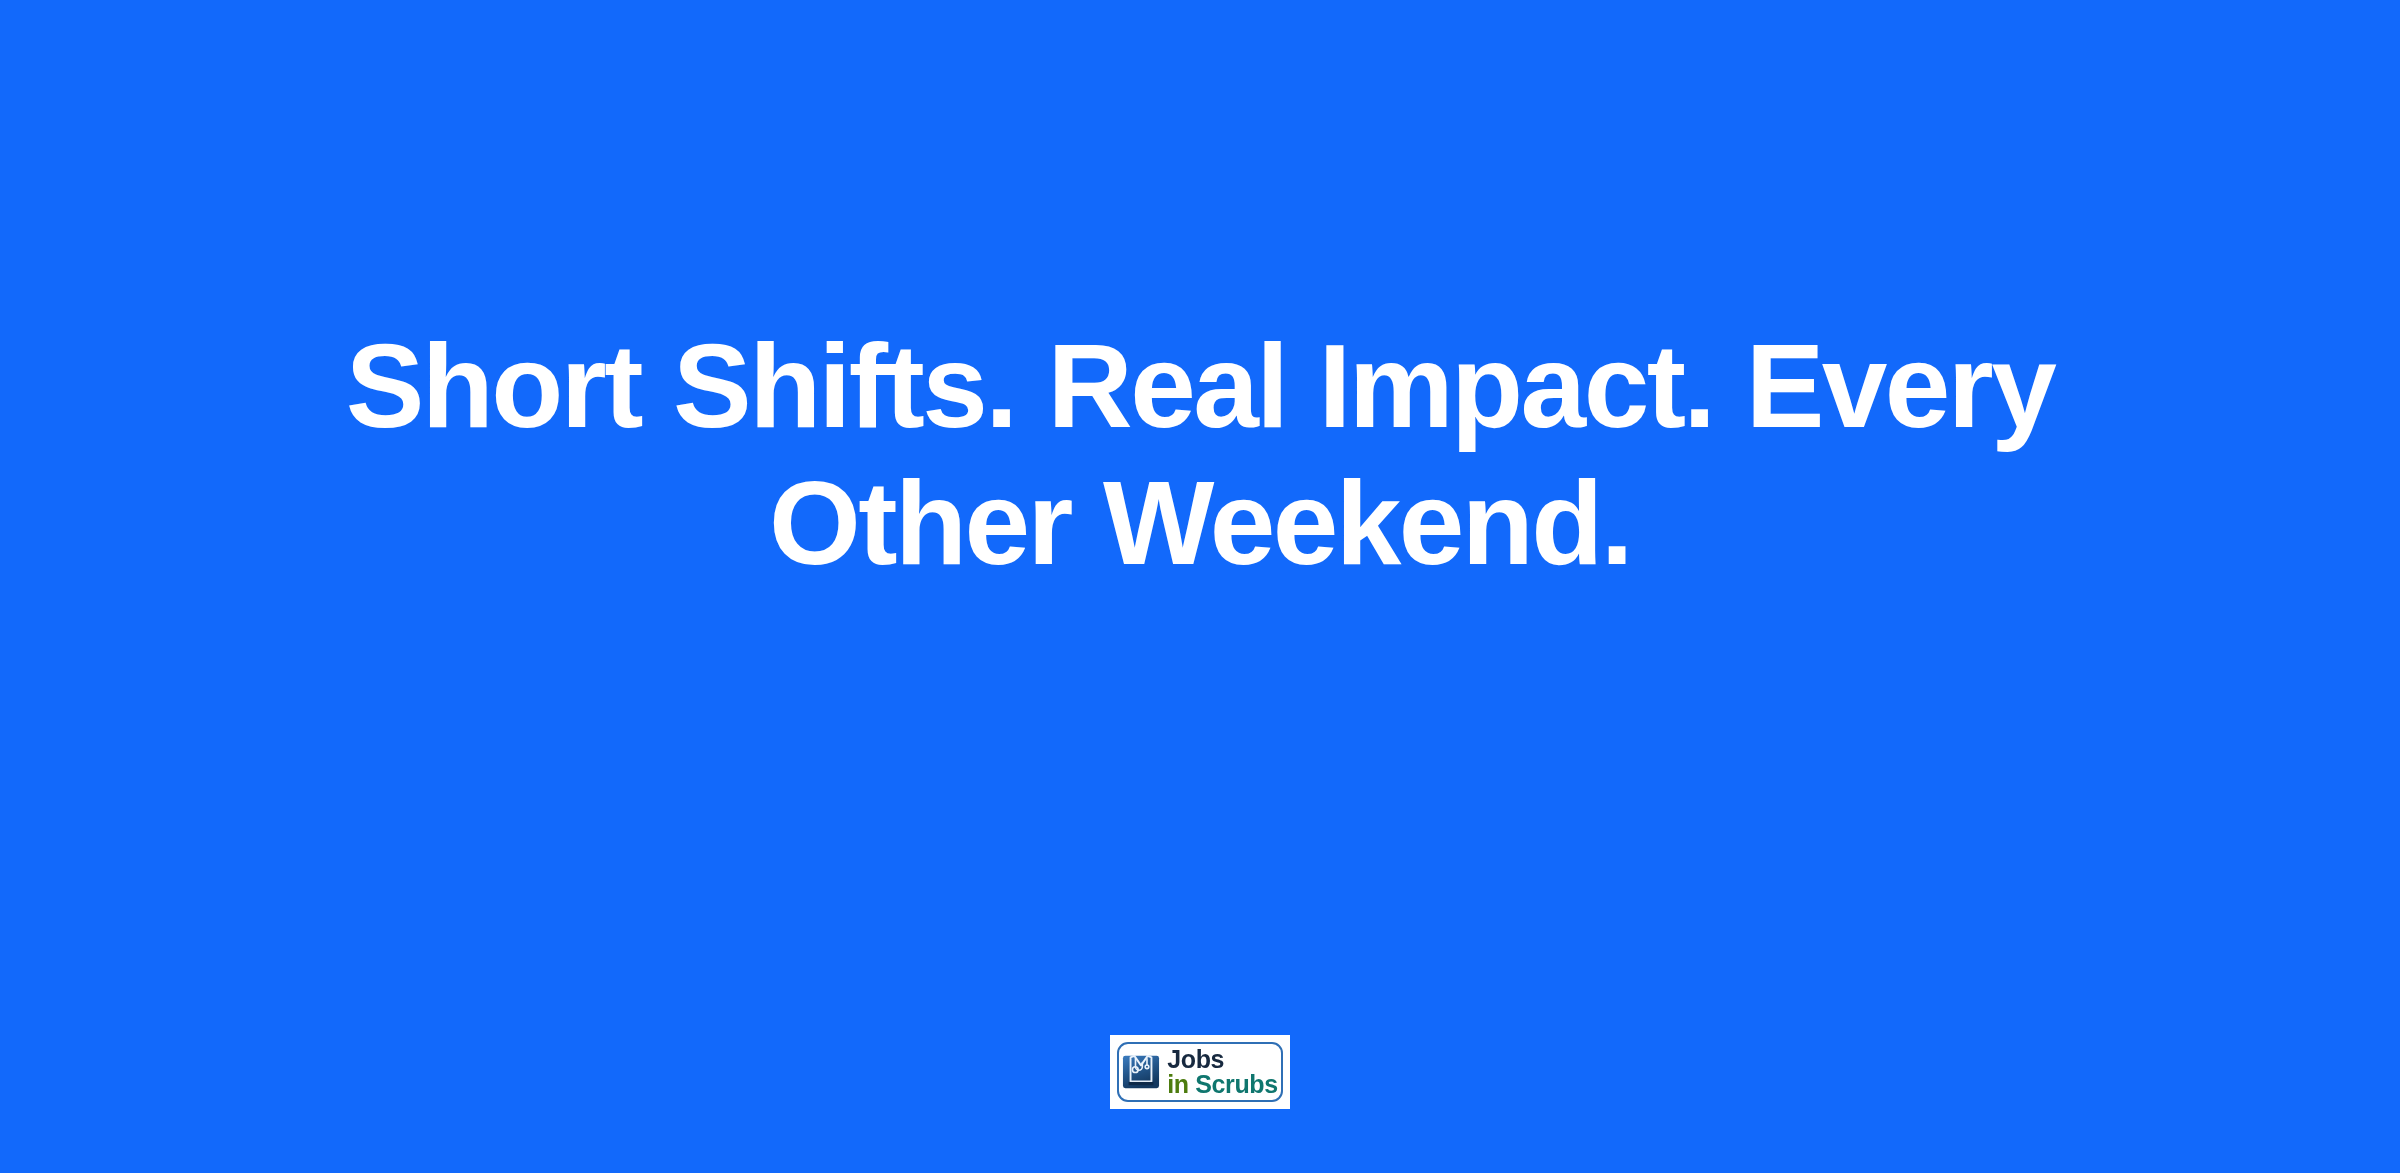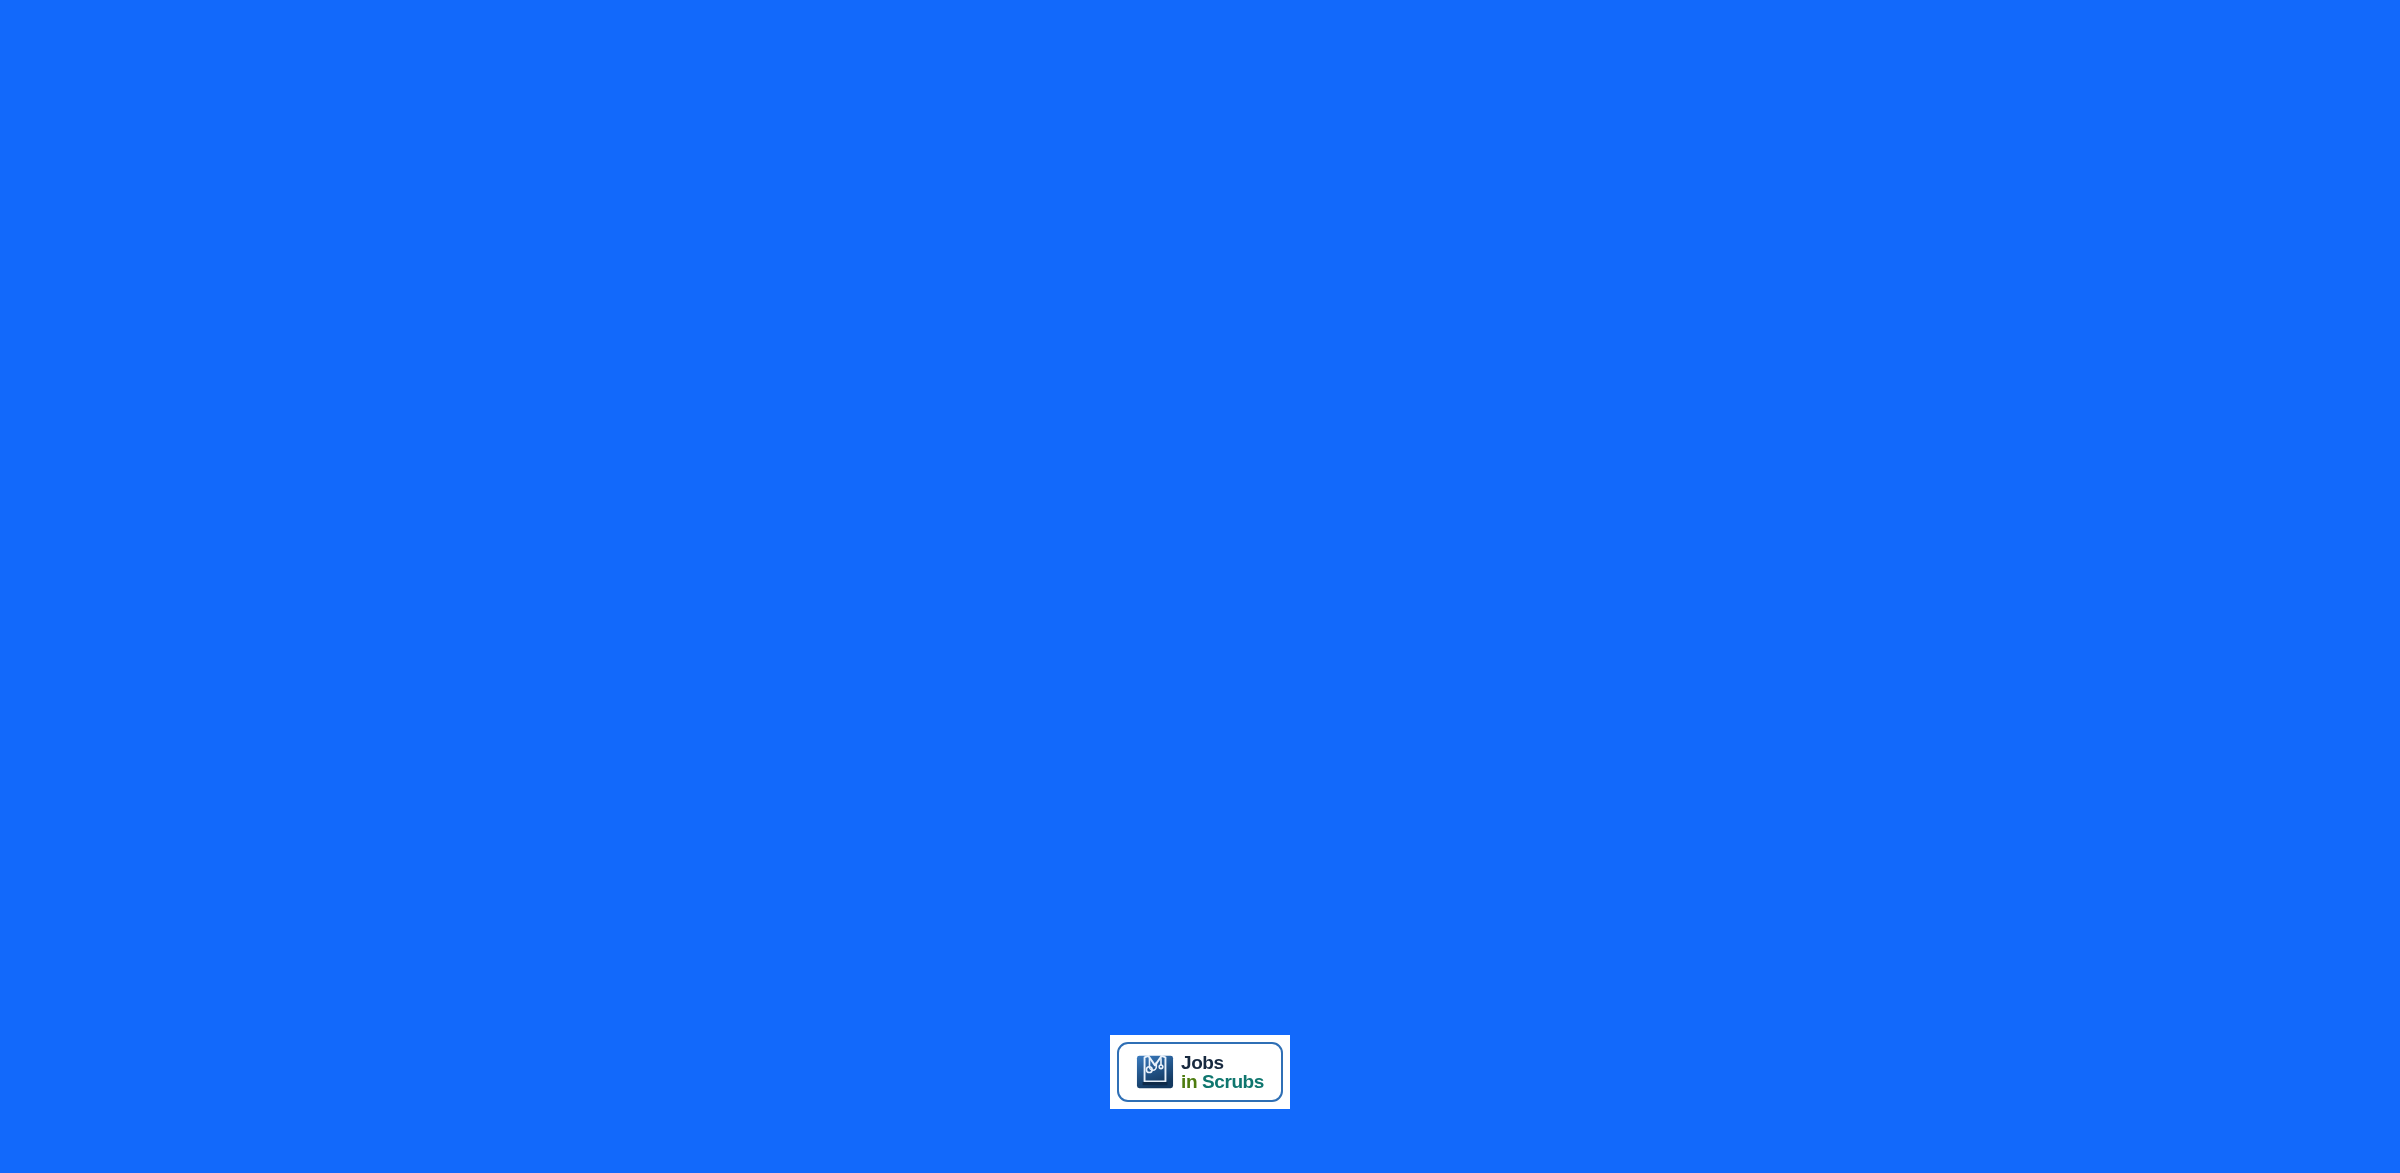--- a/index.html
+++ b/index.html
@@ -92,36 +92,37 @@
     flex: 0 0 auto;
     display: block;
   }
   .logo-words {
     display: flex;
     flex-direction: column;
     justify-content: center;
     line-height: 1.02;
     font-family: "Liberation Sans", sans-serif;
     font-weight: 700;
-    font-size: 19px;
+    font-size: 25px;
     letter-spacing: -0.4px;
   }
   .logo-line {
     white-space: nowrap;
   }
   .w-jobs   { color: #17293f; }
   .w-in     { color: #4d7c0f; }
   .w-scrubs { color: #0f766e; }
 </style>
 </head>
 <body>
 
 <div id="slide">
 
   <div class="text-block">
+    <h1 class="headline">Short Shifts. Real Impact. Every Other Weekend.</h1>
   </div>
 
   <div class="badge-wrap">
     <div class="badge-plate">
       <div class="badge-inner">
 
         <svg class="scrub-icon" viewBox="0 0 40 40">
           <defs>
             <linearGradient id="scrubGrad" x1="0" y1="0" x2="0.4" y2="1">
               <stop offset="0%" stop-color="#3b7cc0"></stop>

